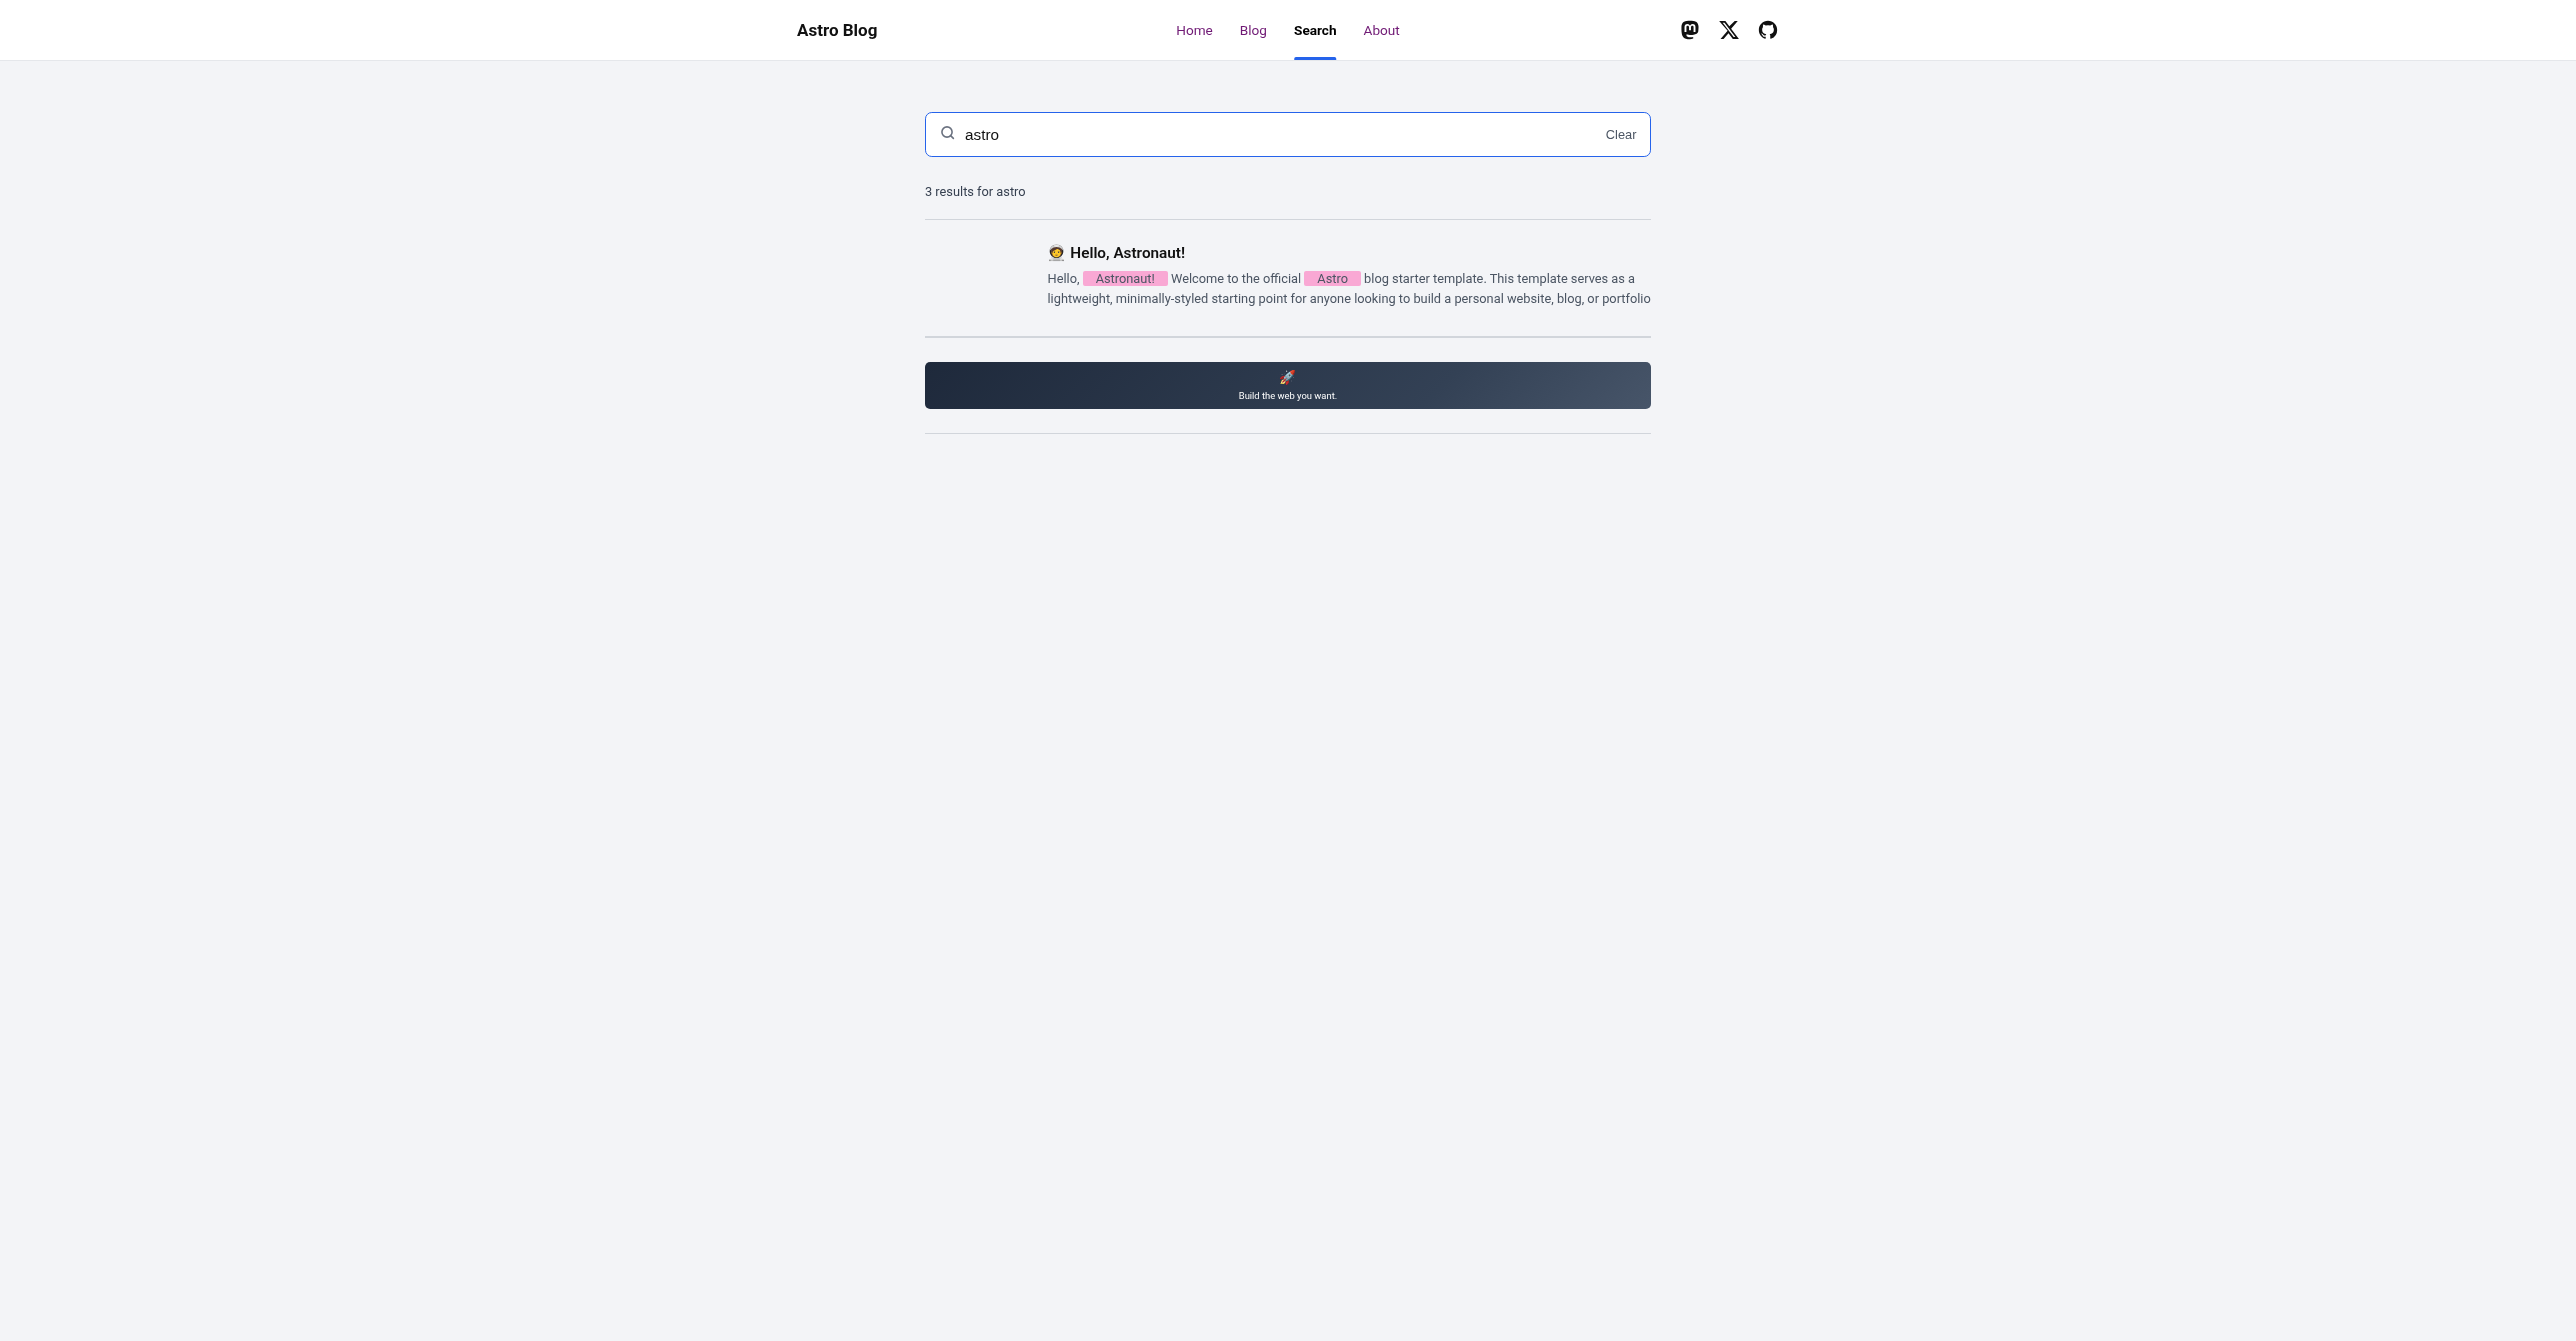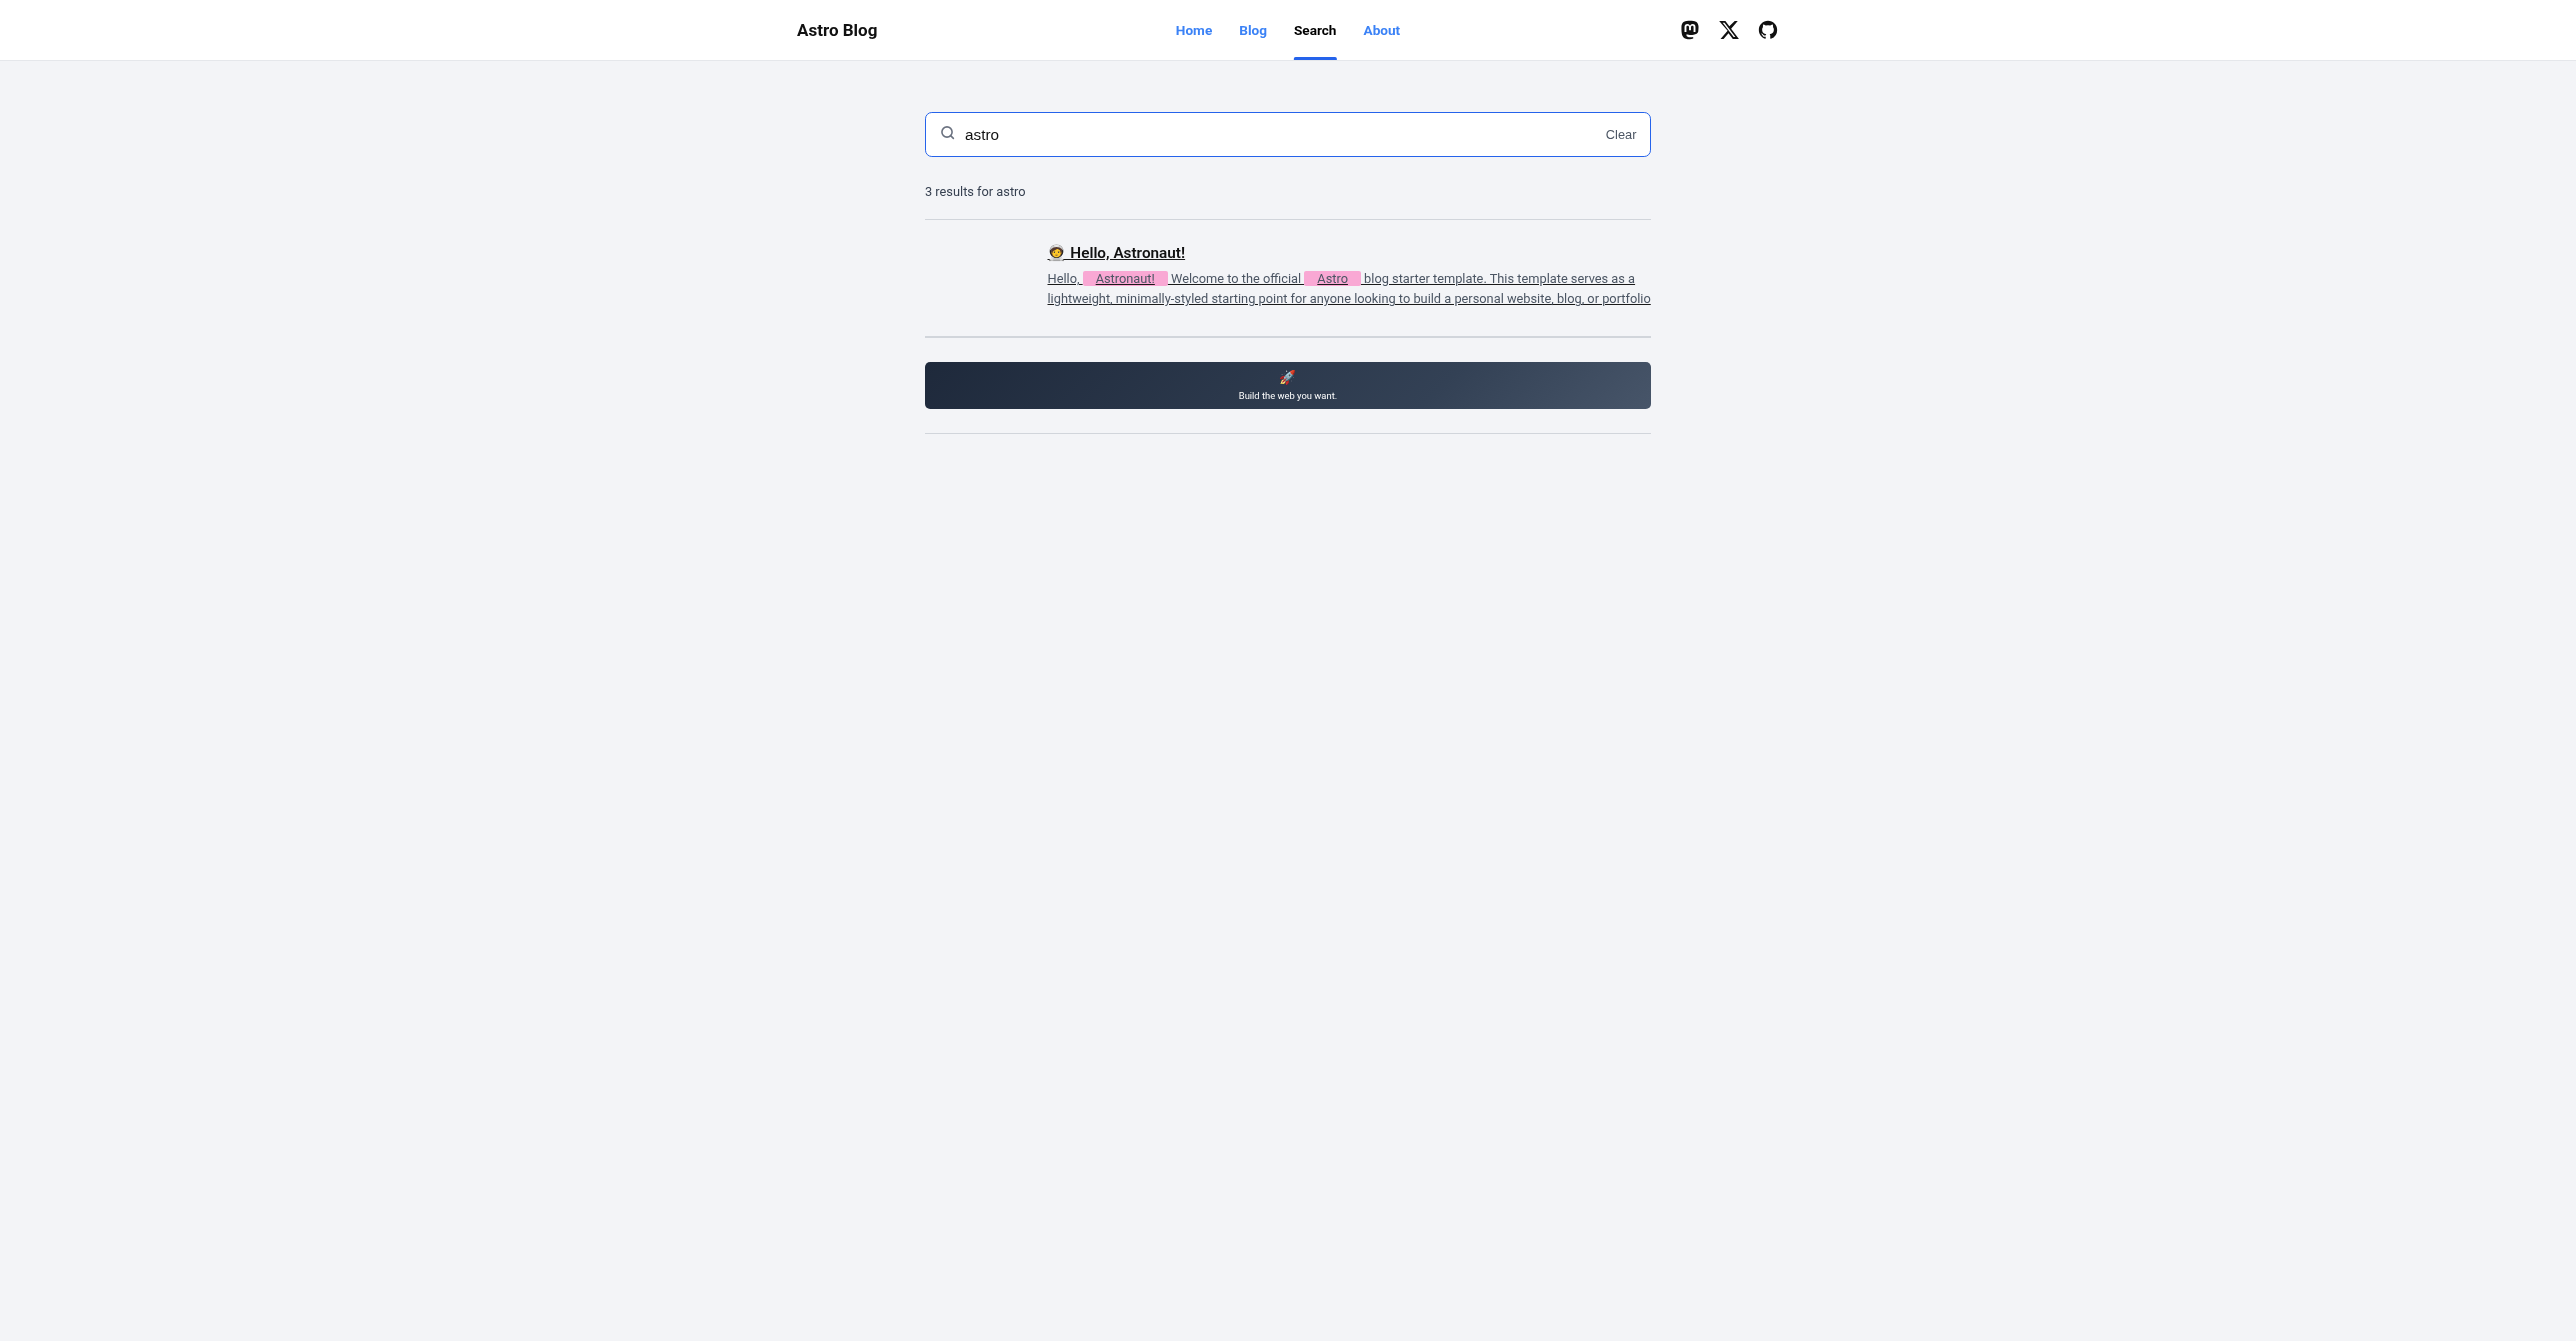--- a/index.html
+++ b/index.html
@@ -44,27 +44,27 @@
       align-items: center;
       gap: 27px;
       position: absolute;
       left: 50%;
       transform: translateX(-50%);
       height: 100%;
     }
 
     .nav-link {
       font-size: 13.6px;
-      color: #3b82f6;
+      color: #701a75;
       text-decoration: none;
       height: 100%;
       display: flex;
       align-items: center;
       position: relative;
-      font-weight: 700;
+      font-weight: 400;
     }
 
     .nav-link.active {
       color: #000000;
       font-weight: 700;
       text-align: right;
     }
 
     .nav-link.active::after {
       content: '';
@@ -193,21 +193,20 @@
       line-height: 1.3;
     }
 
     .thumbnail-markdown .rocket {
       font-size: 13.6px;
       margin-bottom: 3.4px;
     }
 
     .result-content {
       flex: 1;
-      text-decoration: underline;
     }
 
     .result-title {
       font-size: 15.3px;
       font-weight: 600;
       color: #111;
       margin-bottom: 6.8px;
     }
 
     .result-excerpt {

